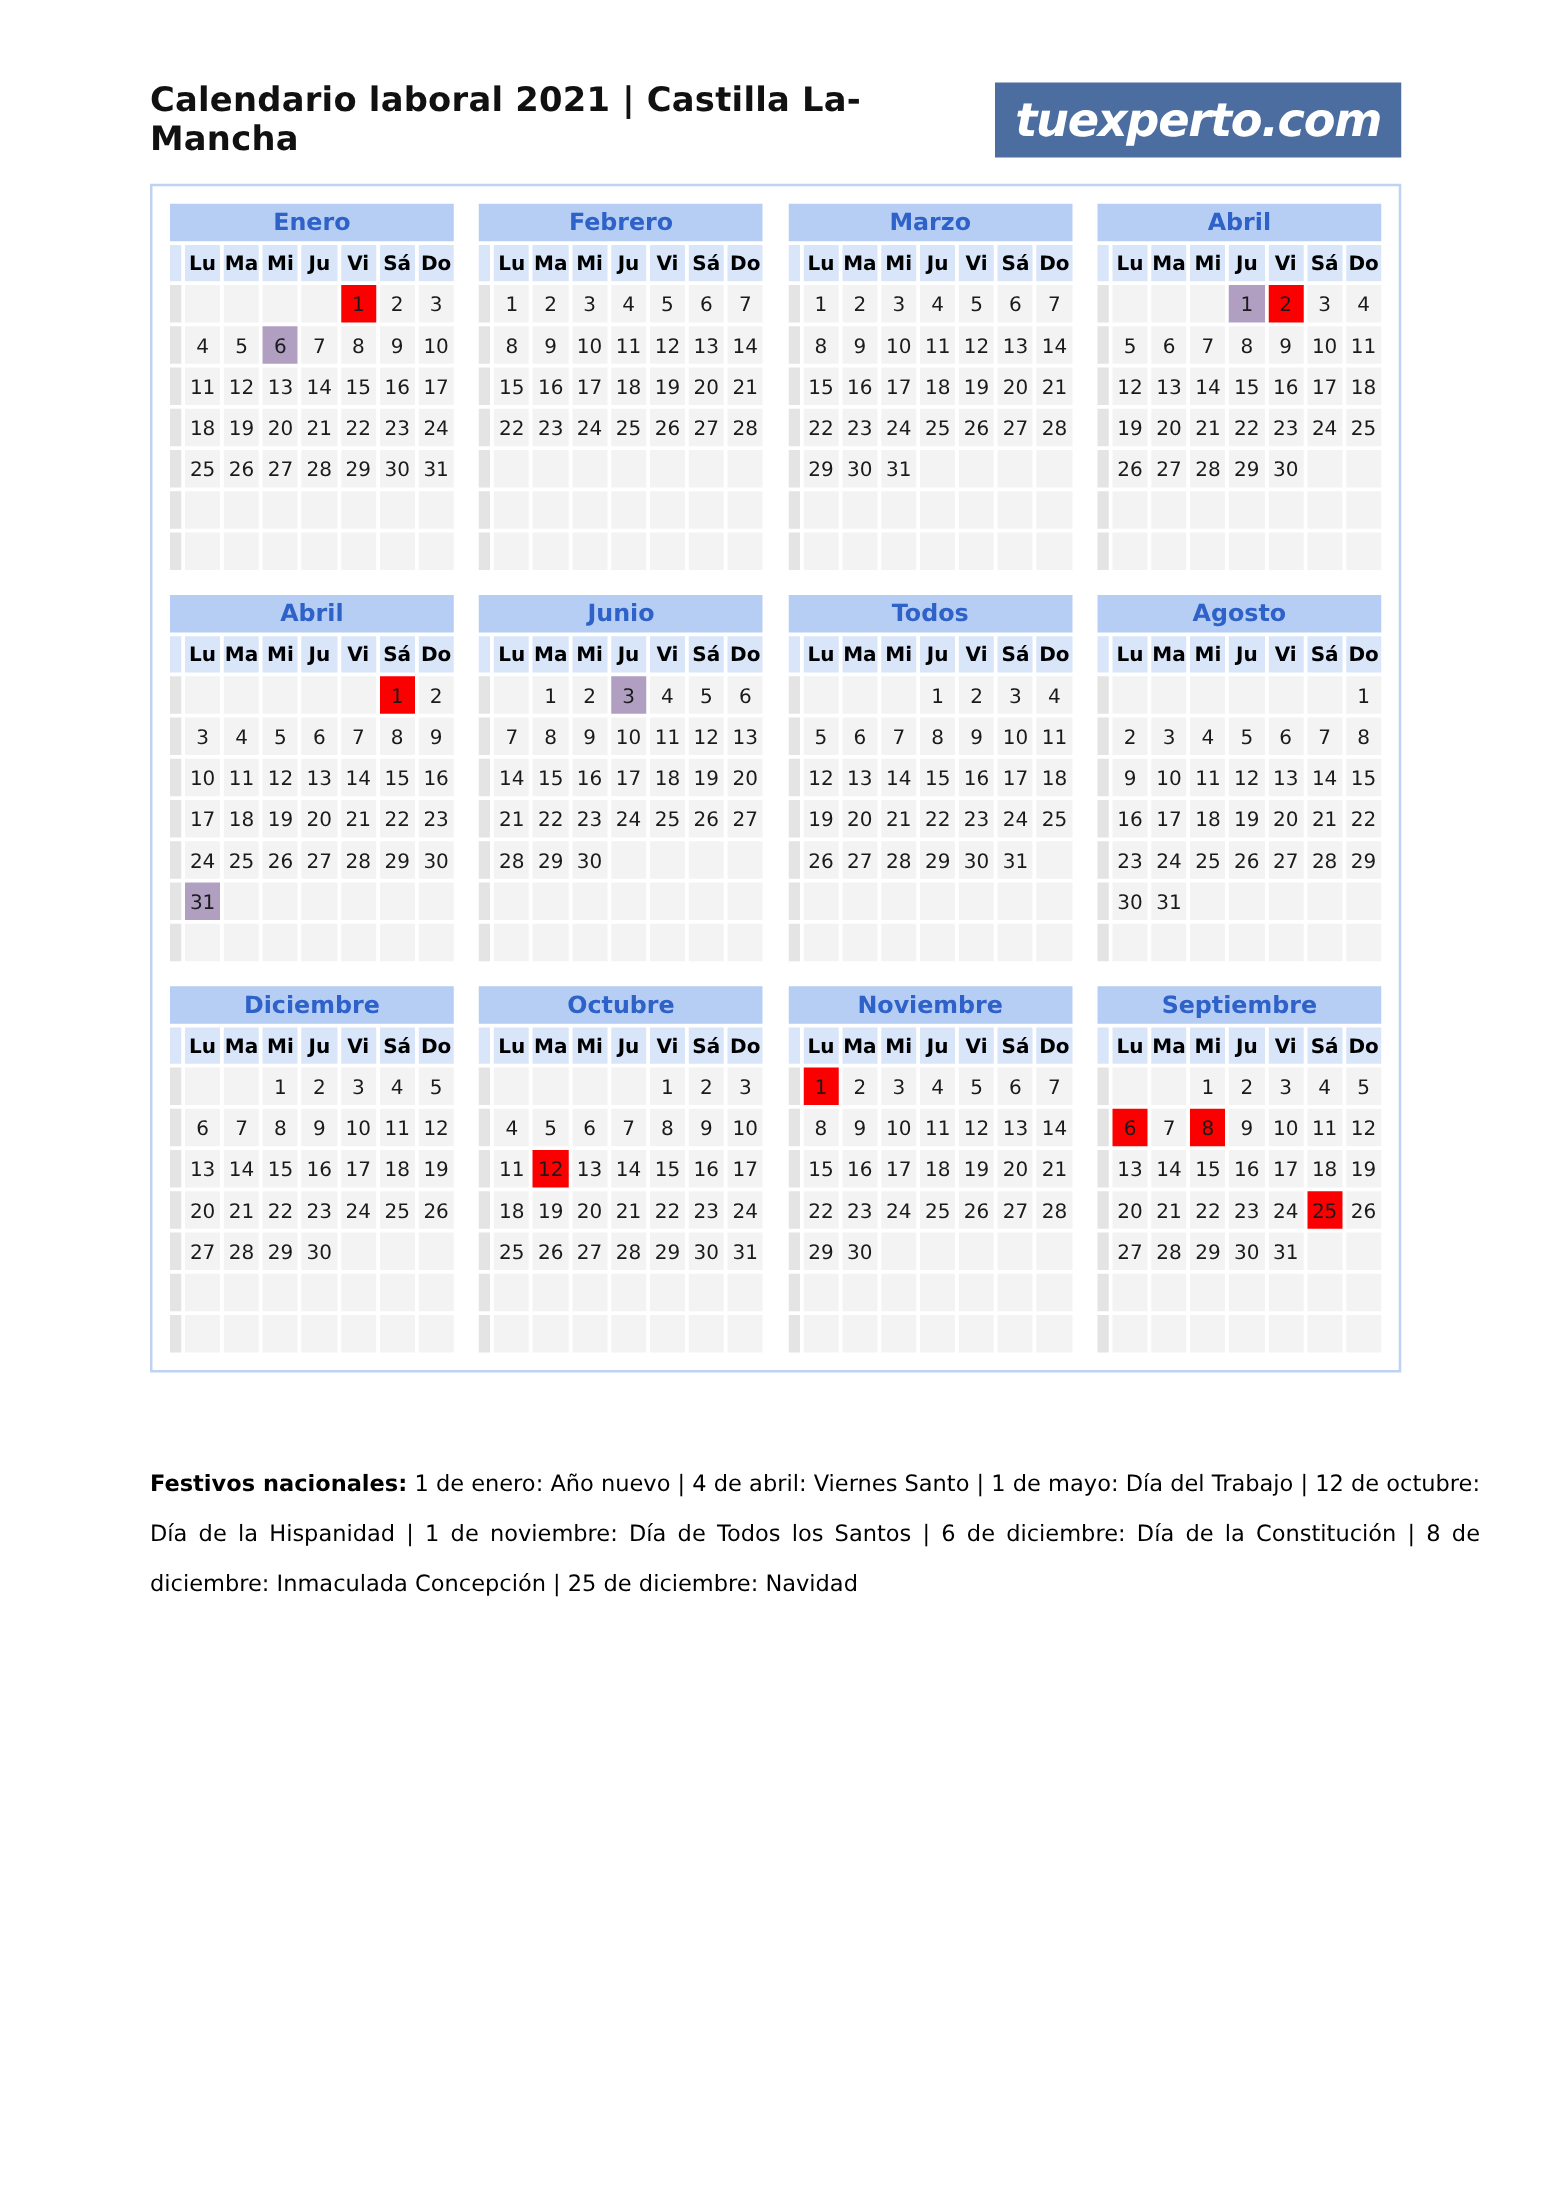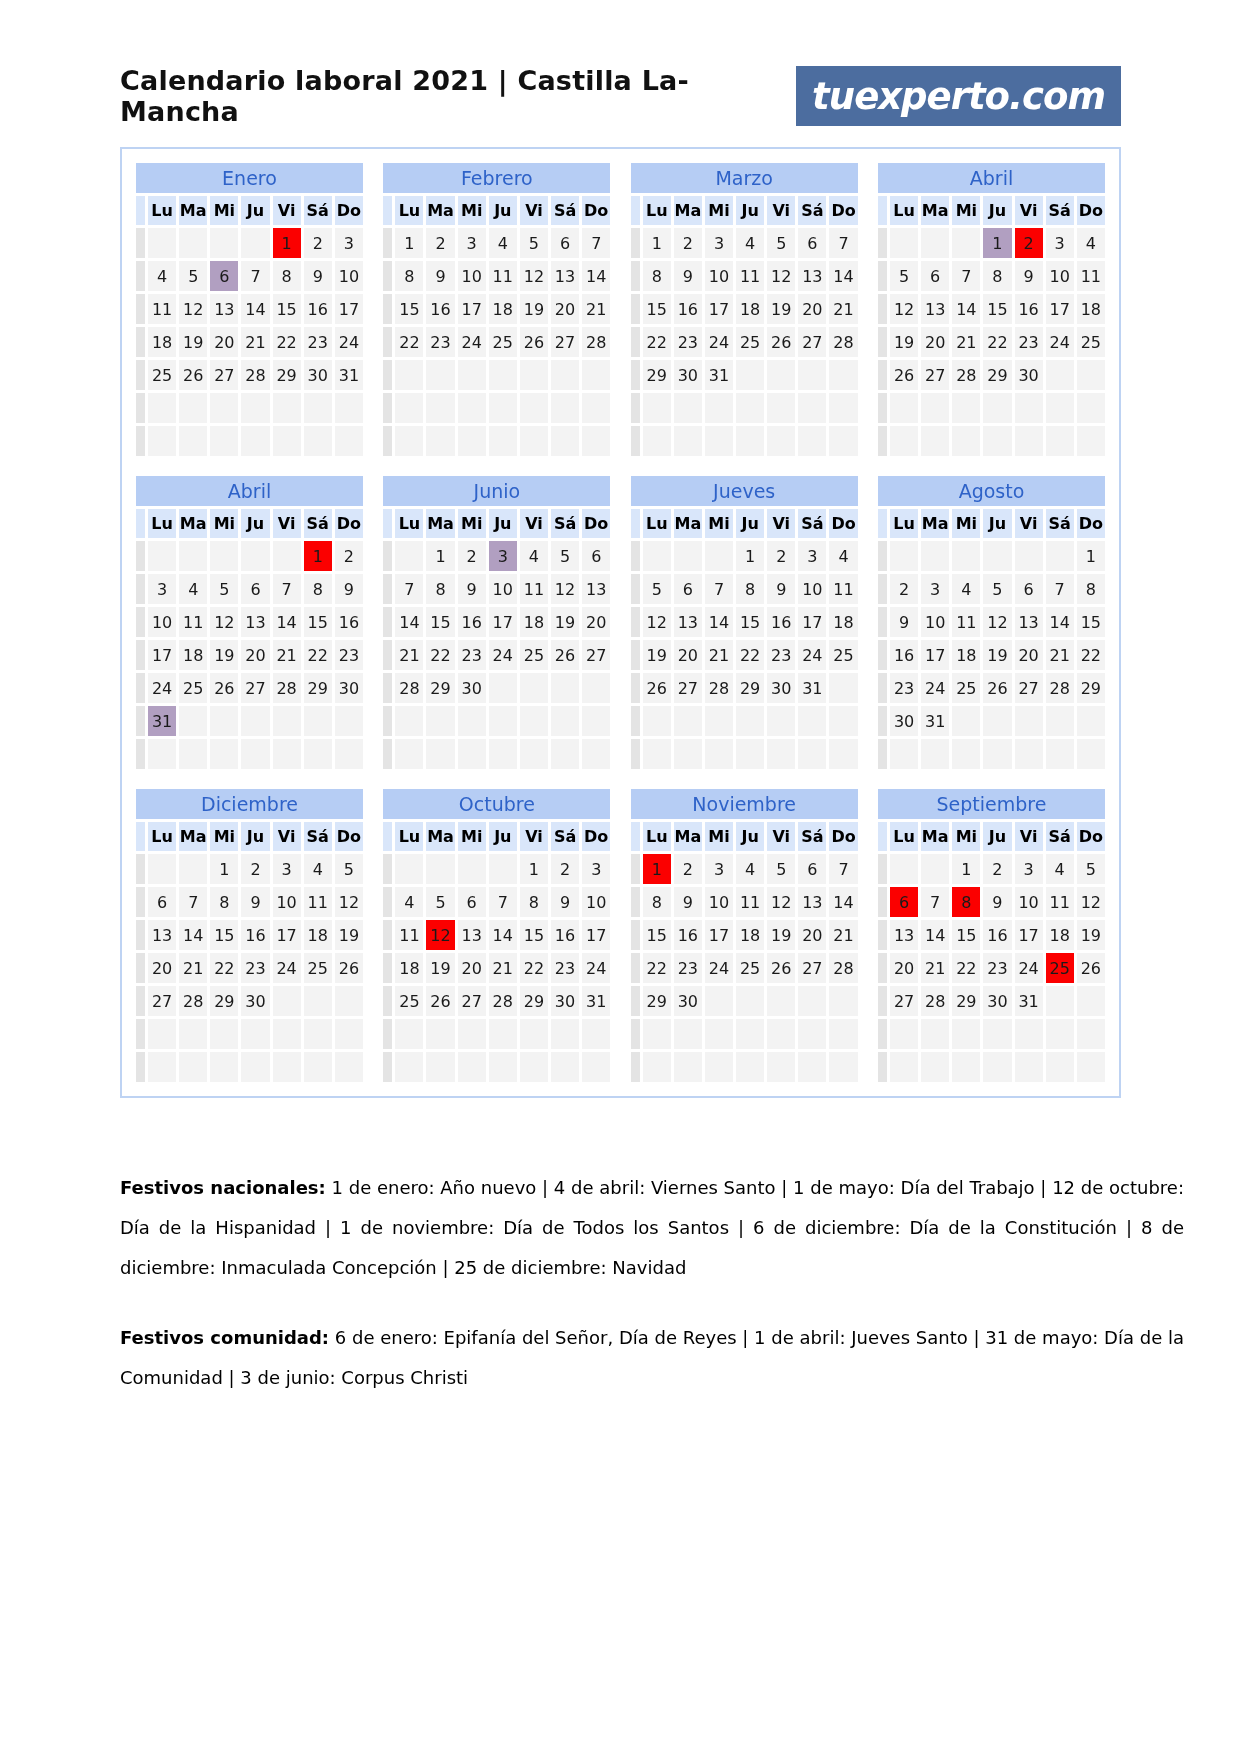--- a/index.html
+++ b/index.html
@@ -31,21 +31,21 @@
   .months-grid {
     display: grid;
     grid-template-columns: repeat(4, 233px);
     justify-content: space-between;
     row-gap: 14px;
   }
   table.month { border-collapse: separate; border-spacing: 3px; table-layout: auto; }
   .mh {
     background: var(--c-mh-bg, #b6cdf4);
     color: var(--c-mh-text, #2e62c8);
-    font-size: 19px; font-weight: normal; height: 28px; text-align: center;
+    font-size: 19px; font-weight: bold; height: 28px; text-align: center;
   }
   .dh {
     background: var(--c-dh-bg, #d9e6fa);
     color: #000; font-size: 16px; font-weight: bold;
     height: 29px; text-align: center; padding: 0;
   }
   .g { width: 9px; background: var(--c-gutter, #e4e4e4); padding: 0; }
   th.g { background: var(--c-dh-bg, #d9e6fa); }
   .c {
     width: 28px; height: 30px;
@@ -589,21 +589,21 @@
             <td class="c"></td>
             <td class="c"></td>
             <td class="c"></td>
             <td class="c"></td>
           </tr>
         </tbody>
       </table>
       <table class="month">
         <tbody>
           <tr>
-            <th class="mh" colspan="8">Jueves</th>
+            <th class="mh" colspan="8">Todos</th>
           </tr>
           <tr>
             <th class="g"></th>
             <th class="dh">Lu</th>
             <th class="dh">Ma</th>
             <th class="dh">Mi</th>
             <th class="dh">Ju</th>
             <th class="dh">Vi</th>
             <th class="dh">Sá</th>
             <th class="dh">Do</th>
@@ -1113,14 +1113,13 @@
             <td class="c"></td>
             <td class="c"></td>
           </tr>
         </tbody>
       </table>
     </div>
 </div>
 
 <div class="notes">
   <p class="note"><strong>Festivos nacionales:</strong> <span>1 de enero: Año nuevo | 4 de abril: Viernes Santo | 1 de mayo: Día del Trabajo | 12 de octubre: Día de la Hispanidad | 1 de noviembre: Día de Todos los Santos | 6 de diciembre: Día de la Constitución | 8 de diciembre: Inmaculada Concepción | 25 de diciembre: Navidad</span></p>
-  <p class="note"><strong>Festivos comunidad:</strong> <span>6 de enero: Epifanía del Señor, Día de Reyes | 1 de abril: Jueves Santo | 31 de mayo: Día de la Comunidad | 3 de junio: Corpus Christi</span></p>
 </div>
 
 </body></html>

